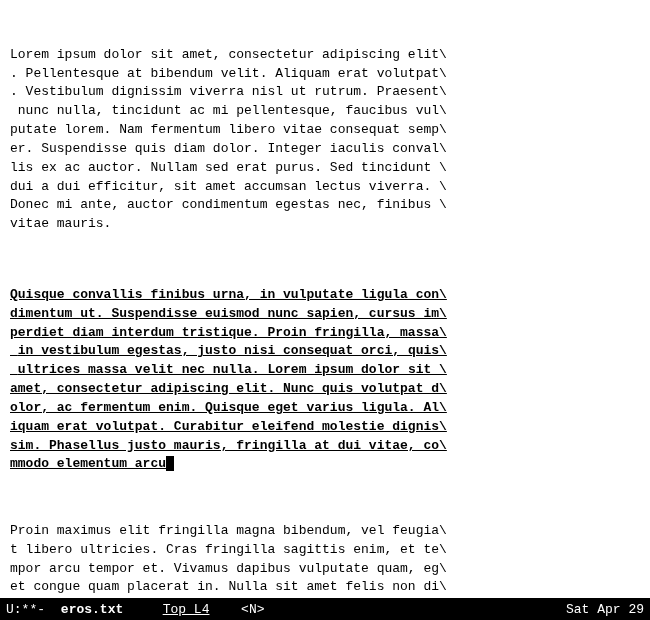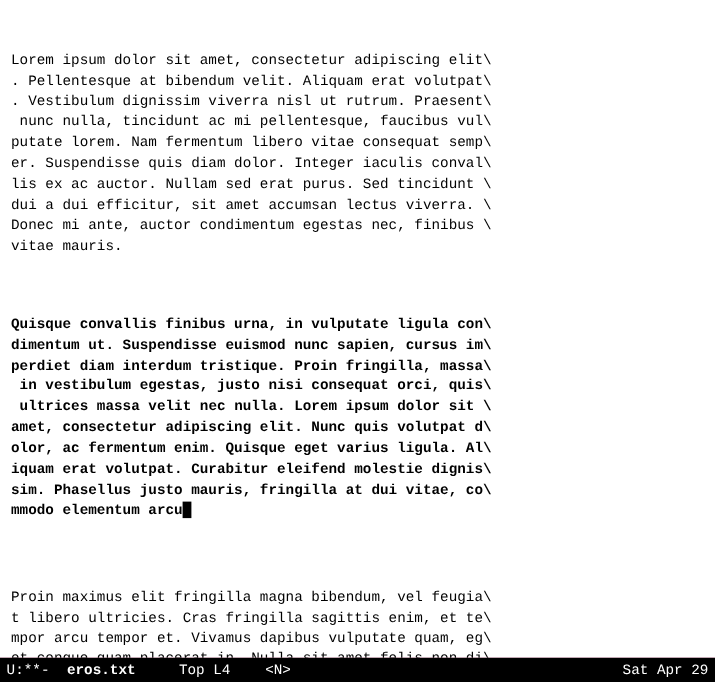--- a/index.html
+++ b/index.html
@@ -64,20 +64,21 @@
 
     .status-filename {
       font-weight: bold;
       color: #ffffff;
       margin-right: 8px;
     }
 
     .status-position {
       color: #ffffff;
       margin-right: 8px;
+      text-decoration: underline;
     }
 
     .status-mode {
       color: #ffffff;
       margin-right: 8px;
     }
 
     .status-extra {
       color: #ffffff;
       flex: 1;
@@ -100,21 +101,21 @@
     <div style="margin-bottom: 14px;">Lorem ipsum dolor sit amet, consectetur adipiscing elit\
 . Pellentesque at bibendum velit. Aliquam erat volutpat\
 . Vestibulum dignissim viverra nisl ut rutrum. Praesent\
  nunc nulla, tincidunt ac mi pellentesque, faucibus vul\
 putate lorem. Nam fermentum libero vitae consequat semp\
 er. Suspendisse quis diam dolor. Integer iaculis conval\
 lis ex ac auctor. Nullam sed erat purus. Sed tincidunt \
 dui a dui efficitur, sit amet accumsan lectus viverra. \
 Donec mi ante, auctor condimentum egestas nec, finibus \
 vitae mauris.</div>
-    <div style="margin-bottom: 22px; font-weight: bold;"><span>Quisque convallis finibus urna, in vulputate ligula con\
+    <div style="margin-bottom: 10px; font-weight: bold; text-decoration: underline;"><span>Quisque convallis finibus urna, in vulputate ligula con\
 dimentum ut. Suspendisse euismod nunc sapien, cursus im\
 perdiet diam interdum tristique. Proin fringilla, massa\
  in vestibulum egestas, justo nisi consequat orci, quis\
  ultrices massa velit nec nulla. Lorem ipsum dolor sit \
 amet, consectetur adipiscing elit. Nunc quis volutpat d\
 olor, ac fermentum enim. Quisque eget varius ligula. Al\
 iquam erat volutpat. Curabitur eleifend molestie dignis\
 sim. Phasellus justo mauris, fringilla at dui vitae, co\
 mmodo elementum arcu</span><span class="cursor"> </span></div>
     <div style="margin-bottom: 4px;">Proin maximus elit fringilla magna bibendum, vel feugia\

